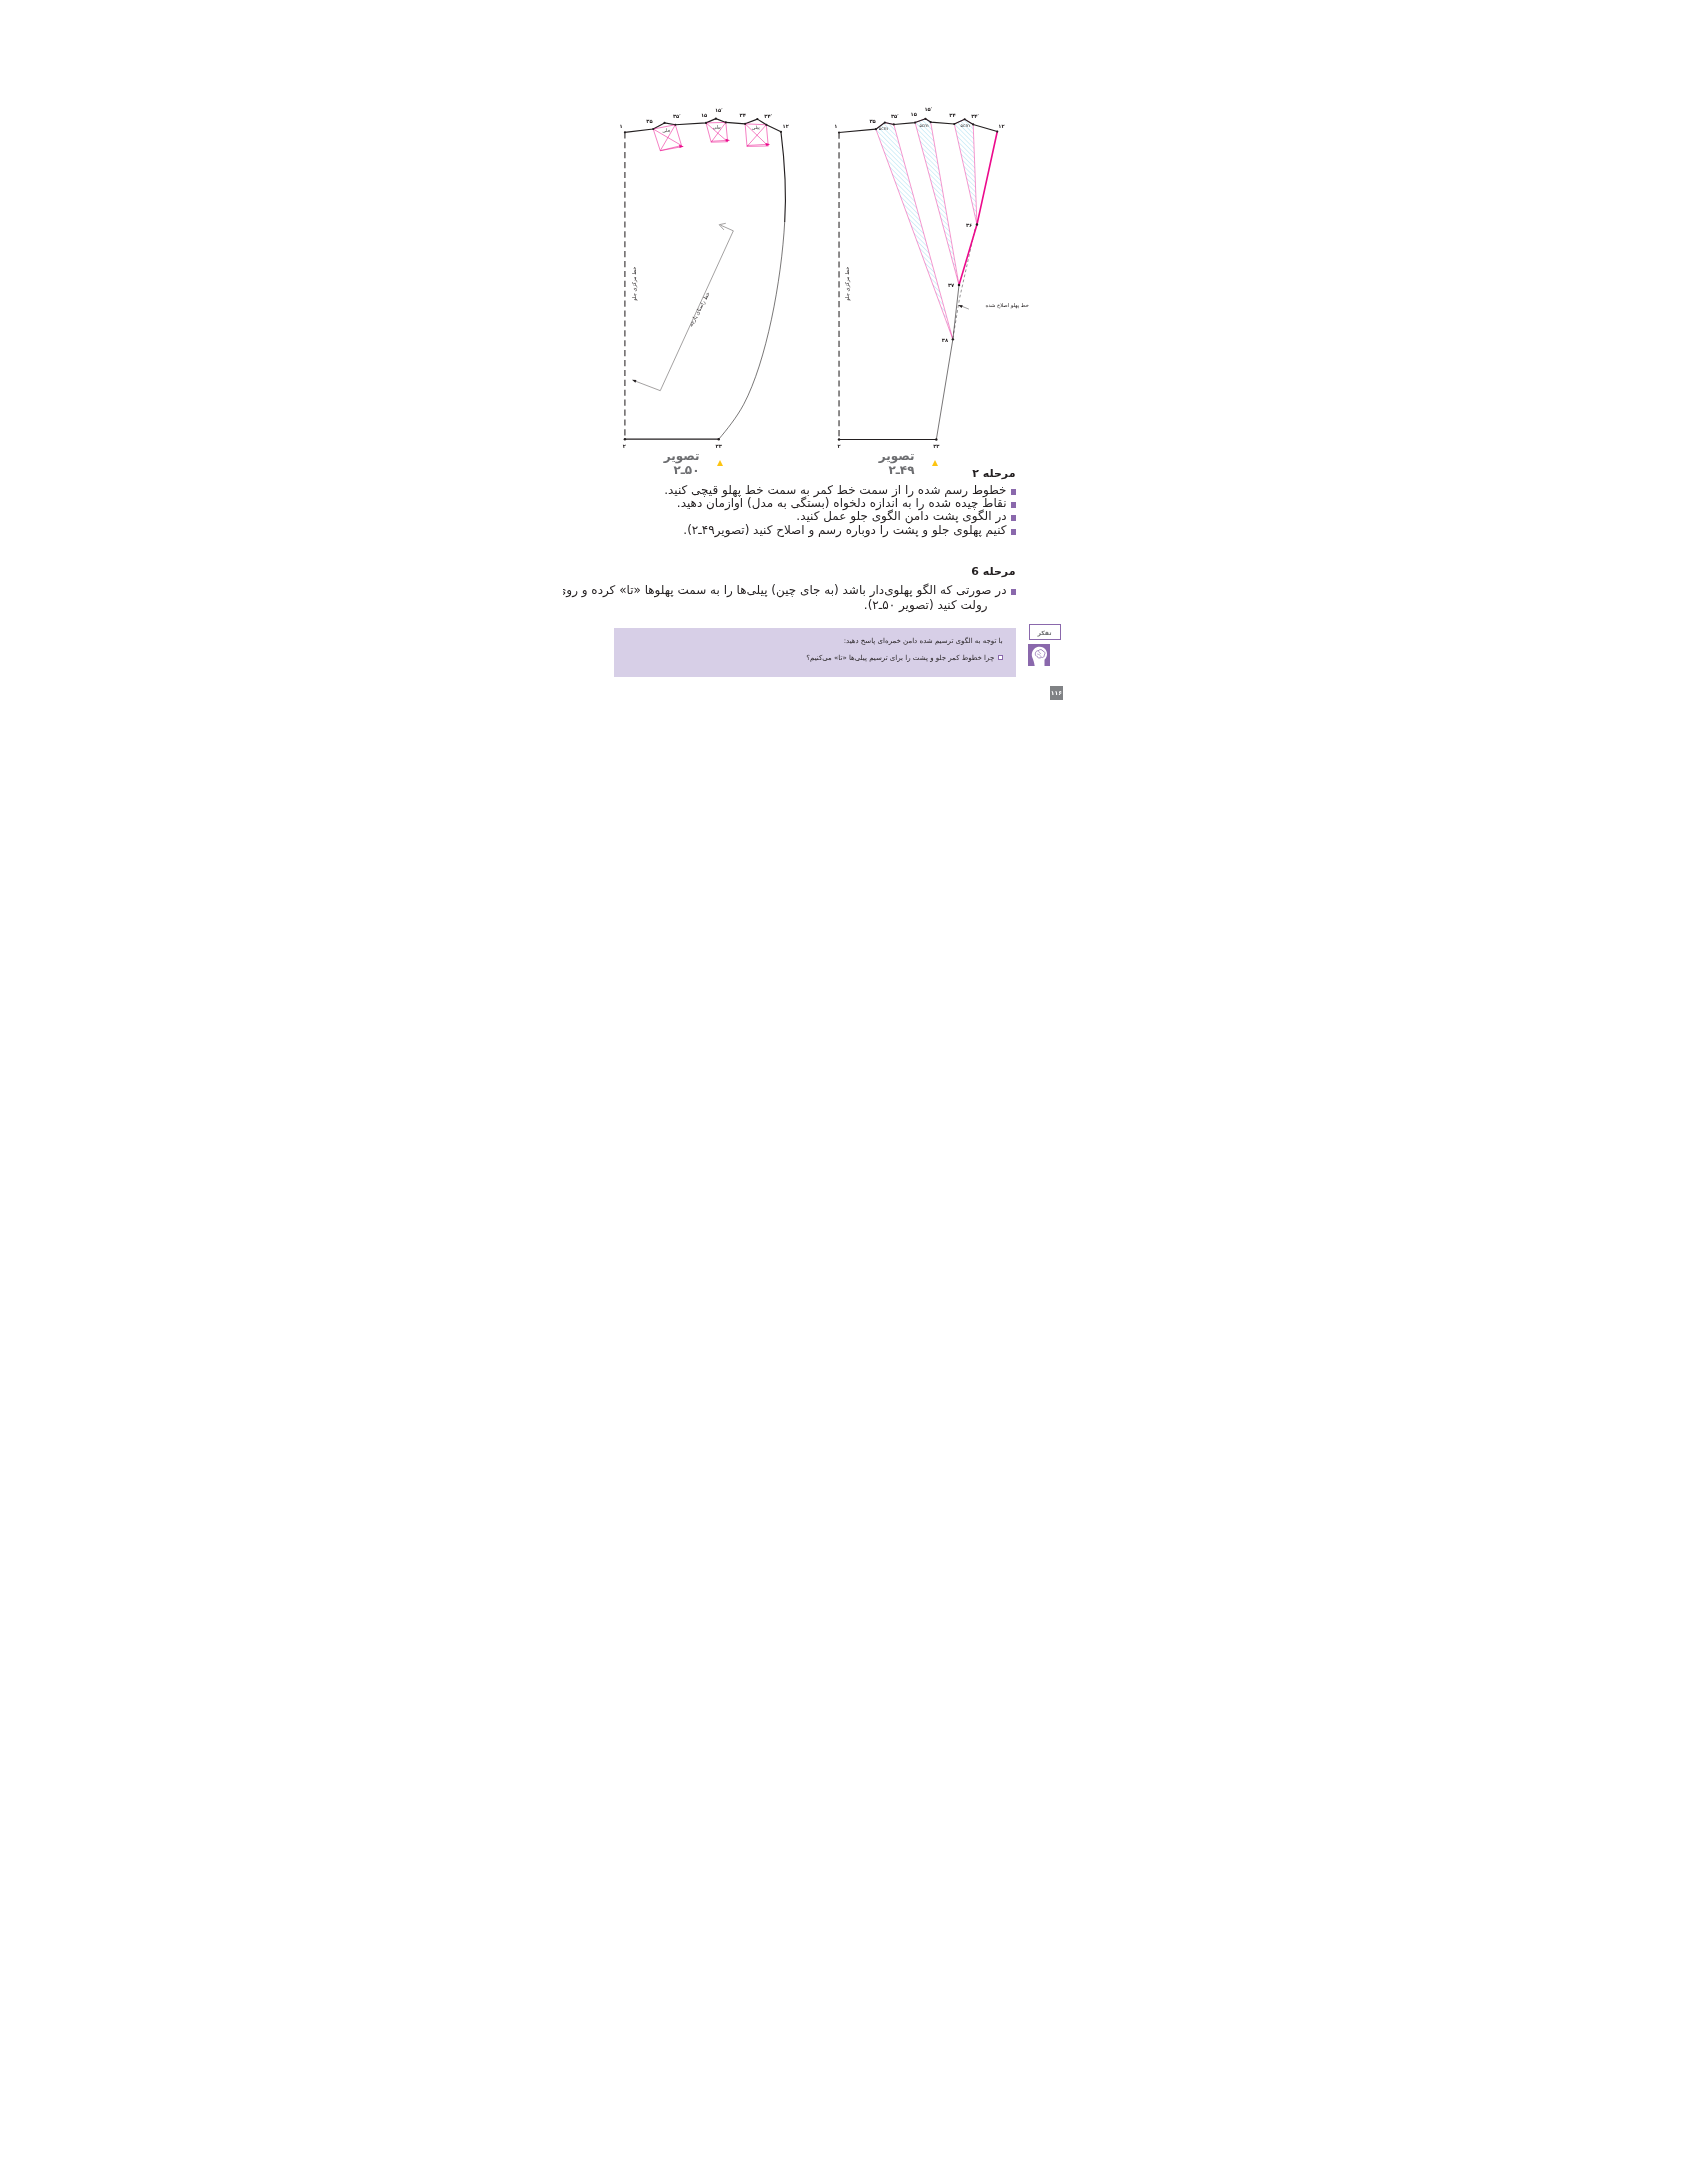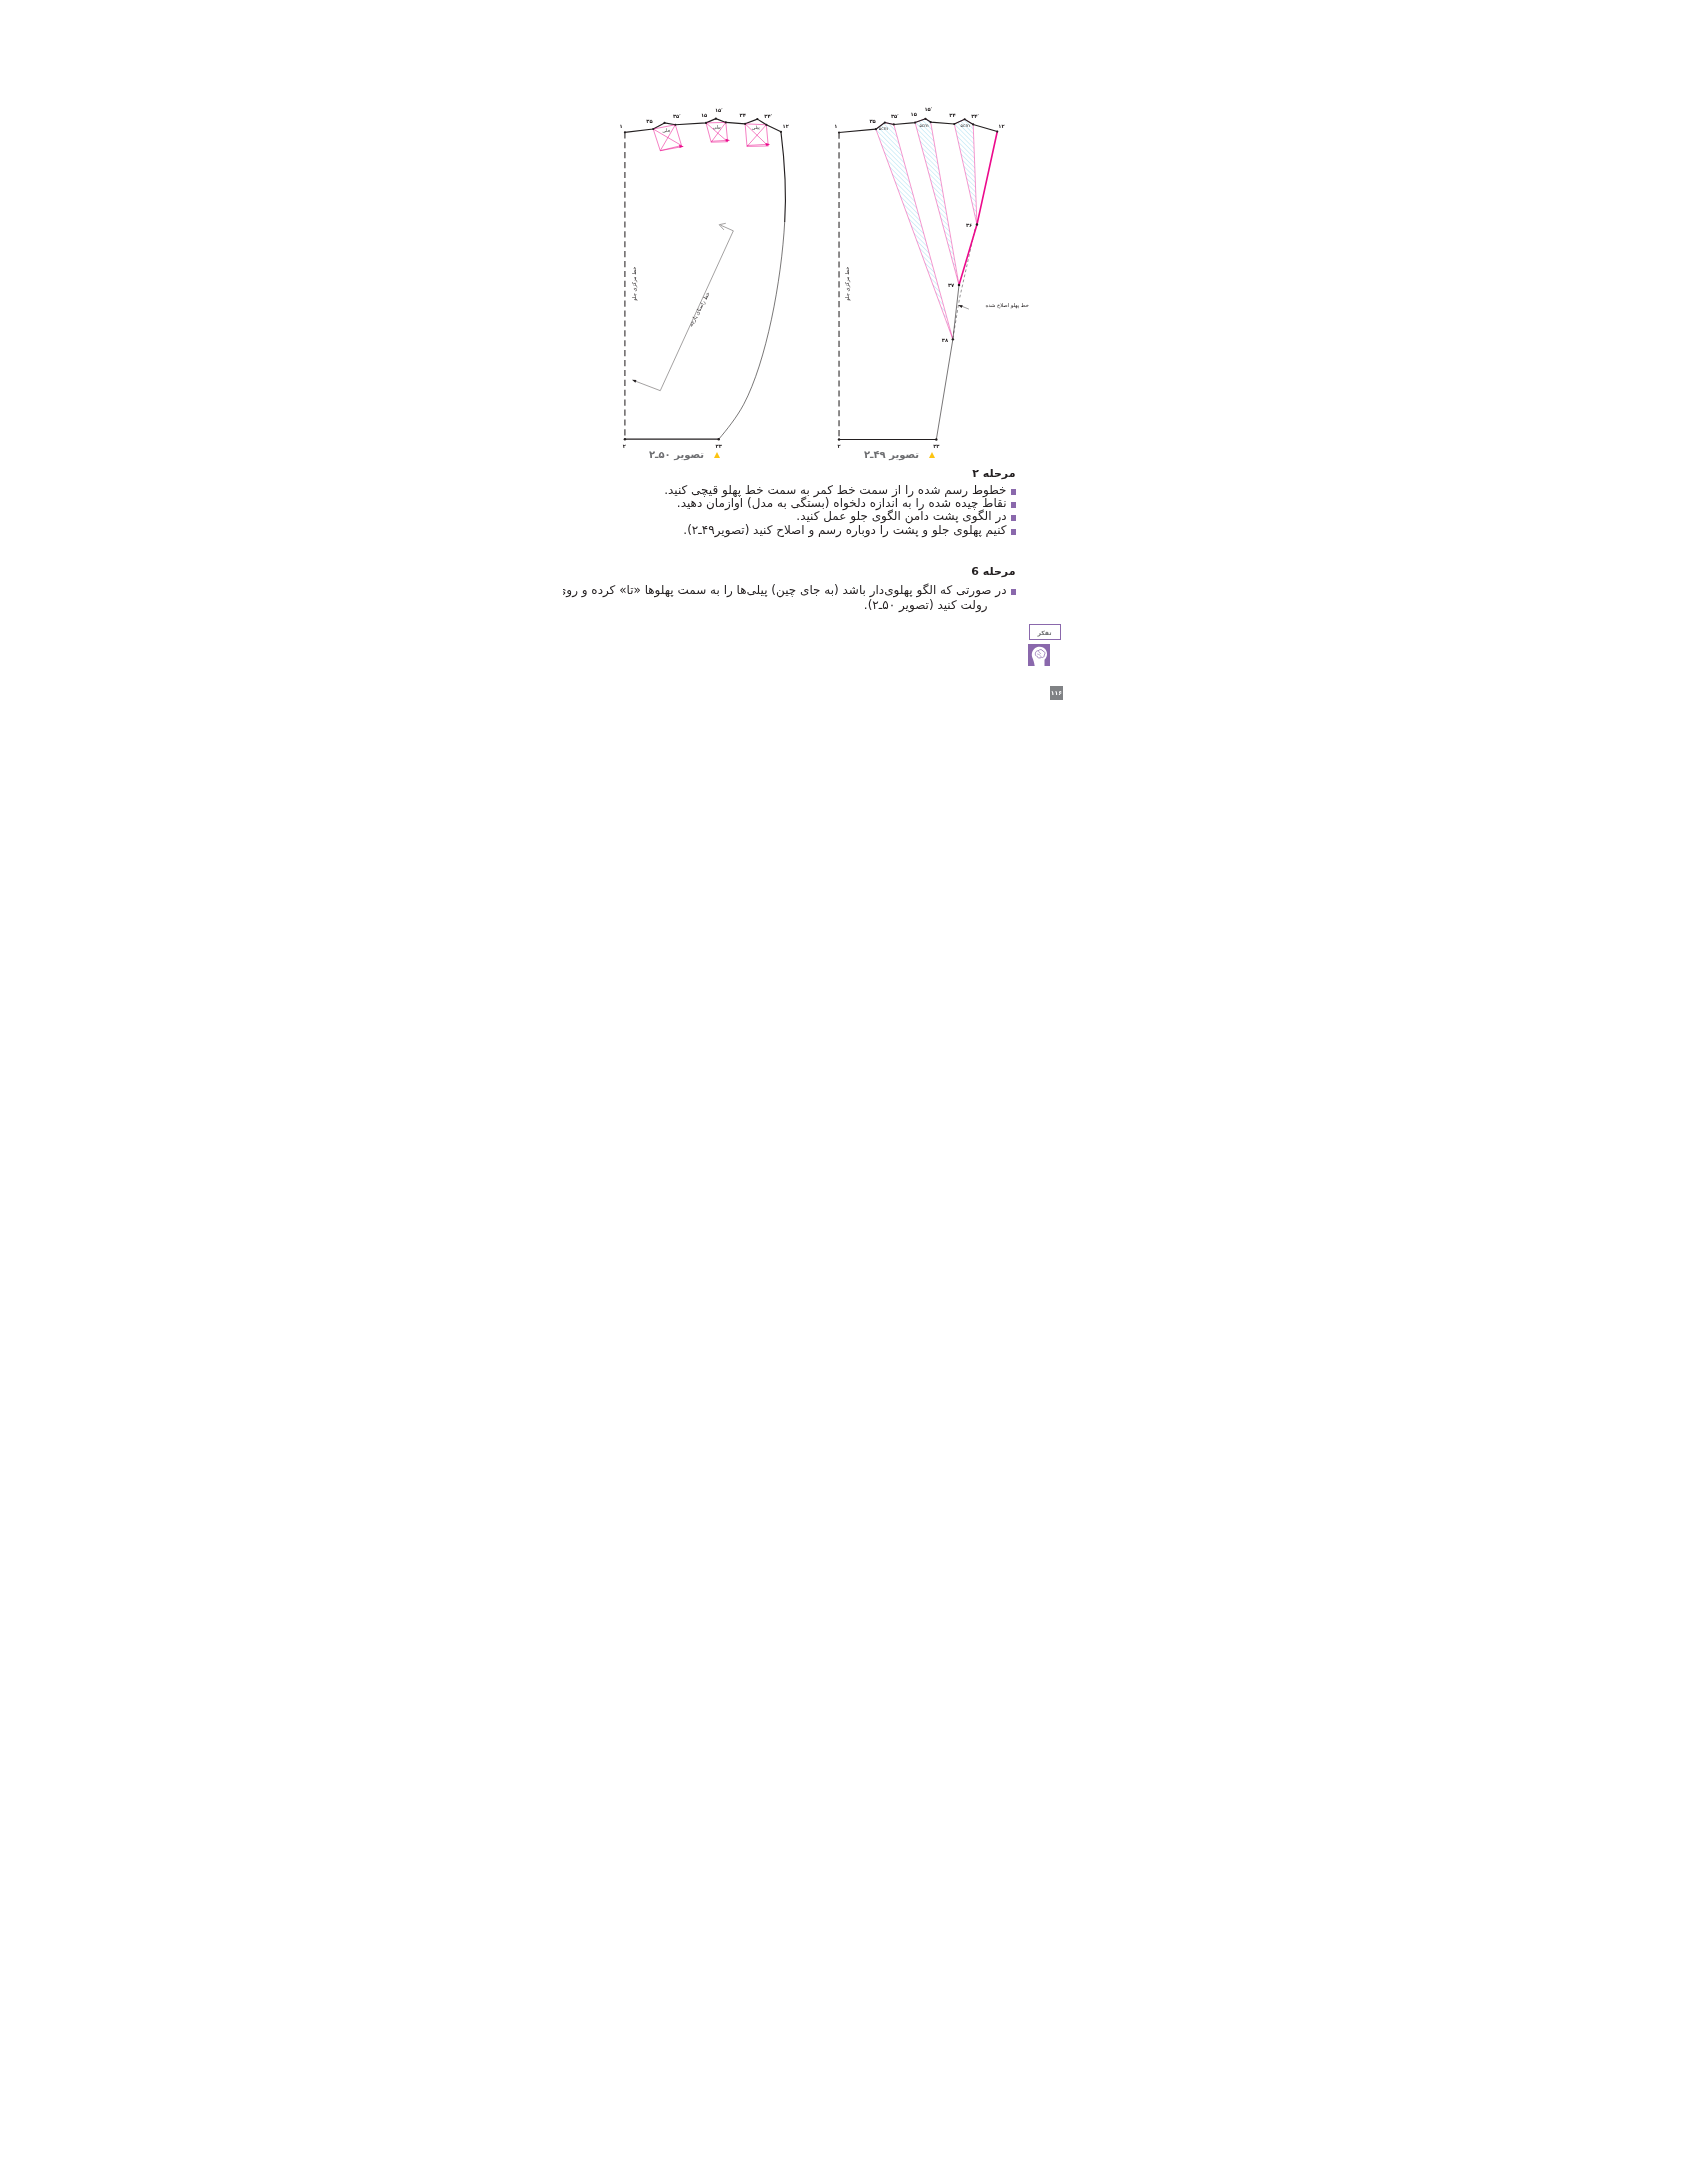--- a/index.html
+++ b/index.html
@@ -24,22 +24,22 @@
   .magfill{fill:var(--magenta);stroke:none}
   .inkfill{fill:var(--ink);stroke:none}
   .dot{fill:var(--ink);stroke:none}
   .hatch{fill:url(#hz);stroke:var(--magenta);stroke-width:0.9}
   svg text{fill:var(--ink);font-family:"DejaVu Sans",sans-serif}
   .ptlbl{font-size:11px;font-weight:bold}
   .cmlbl{font-size:9.5px}
   .linelbl{font-size:11px}
   .pleatlbl{font-size:9.5px}
   
-  .caption{position:absolute;display:flex;align-items:center;justify-content:center;gap:10px;direction:rtl;
-           color:var(--caption-gray);font-size:10px;font-weight:bold}
+  .caption{position:absolute;display:flex;align-items:center;justify-content:center;gap:17px;direction:rtl;
+           color:var(--caption-gray);font-size:12px;font-weight:bold}
   .tri{width:0;height:0;border-left:3.3px solid transparent;border-right:3.3px solid transparent;
        border-bottom:6.1px solid var(--yellow)}
   
   .h-stage{position:absolute;direction:rtl;font-size:11px;font-weight:bold;color:var(--ink)}
   .bullet-line{position:absolute;direction:rtl;font-size:12px;white-space:nowrap;color:var(--ink)}
   .bsq{display:inline-block;width:4.7px;height:6.1px;background:var(--purple);margin-left:4.3px;vertical-align:-0.9px}
   .wsq{display:inline-block;width:4.7px;height:4.7px;background:#fff;border:0.9px solid var(--purple);
        margin-left:3.8px;vertical-align:-0.5px}
   
   .thinkbox{position:absolute;left:51px;top:628px;width:402px;height:49px;background:var(--lavender)}
@@ -227,20 +227,26 @@
   </div>
 
   <h2 class="h-stage" style="top:565px;right:109px">مرحله 6</h2>
   <div class="bullet-line" style="top:583px;right:109px">
     <span class="bsq"></span><span>در صورتی که الگو پهلوی‌دار باشد (به جای چین) پیلی‌ها را به سمت پهلوها «تا» کرده و روی خط کمر را</span>
   </div>
   <div class="bullet-line" style="top:598px;right:137px">
     <span>رولت کنید (تصویر ۵۰ـ۲).</span>
   </div>
 
+  <div class="thinkbox">
+    <div class="tb-line" style="top:8.5px">با توجه به الگوی ترسیم شده دامن خمره‌ای پاسخ دهید:</div>
+    <div class="tb-line" style="top:25.5px">
+      <span class="wsq"></span><span>چرا خطوط کمر جلو و پشت را برای ترسیم پیلی‌ها «تا» می‌کنیم؟</span>
+    </div>
+  </div>
   <div class="think-tab">
     <span>تفکر</span>
   </div>
   <div class="think-icon">
     <svg viewBox="0 0 46 46" width="22" height="22">
       <rect x="0" y="0" width="46" height="46" style="fill:var(--purple)"></rect>
       <path d="M14 46 C13 38 11 33 9 28 C6.5 21 9 13 15 8.5 C22 3.5 32.5 5 37 12 C41.5 19 40.5 27.5 34.5 33 L34.5 46 Z" fill="#ffffff"></path>
       <path d="M16 24 C13.5 19 17 13.5 22 14 C23.5 10.5 30 10.8 31.5 15 C35.5 15.5 37 20.5 34 23 C35 26.5 31 29.5 28 28 C25 30.8 18.5 29 18.5 25.5" style="fill:none;stroke:var(--purple);stroke-width:1.6;stroke-linecap:round"></path>
       <path d="M22 14 C22.5 17 24 19 26.5 20 M20 21 C23 21.5 26 23.5 27 26" style="fill:none;stroke:var(--purple);stroke-width:1.2;stroke-linecap:round"></path>
     </svg>

